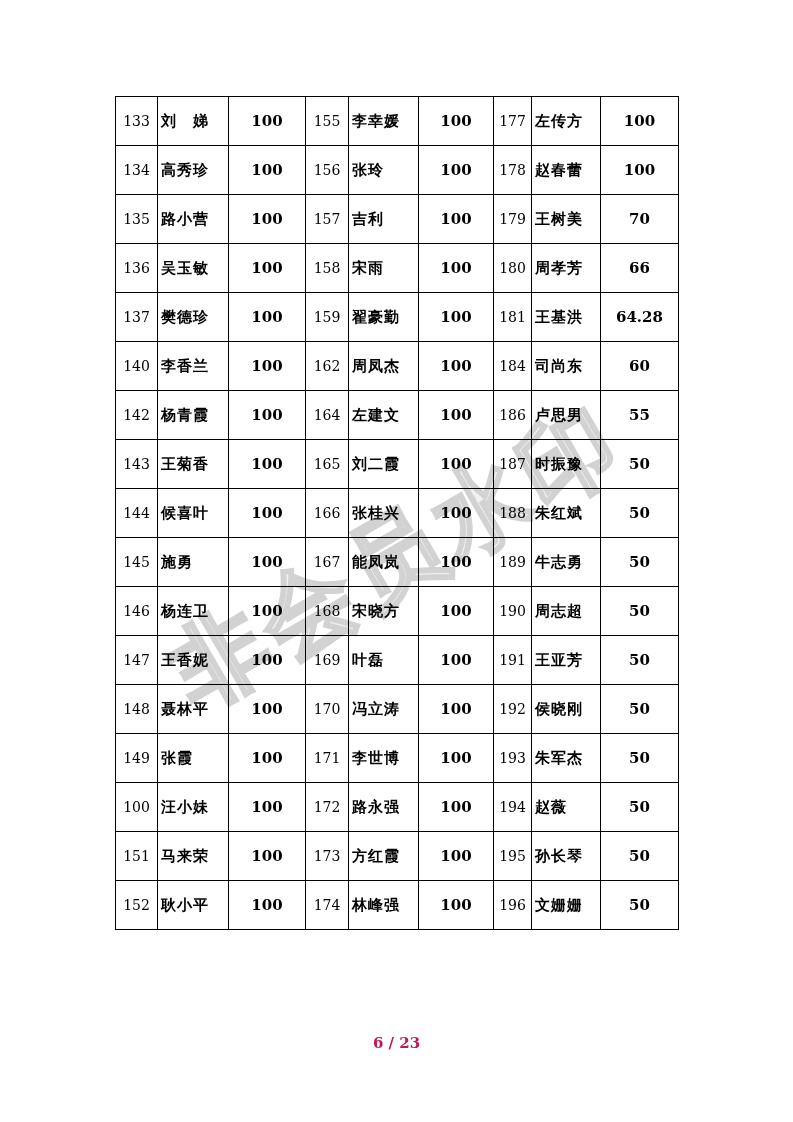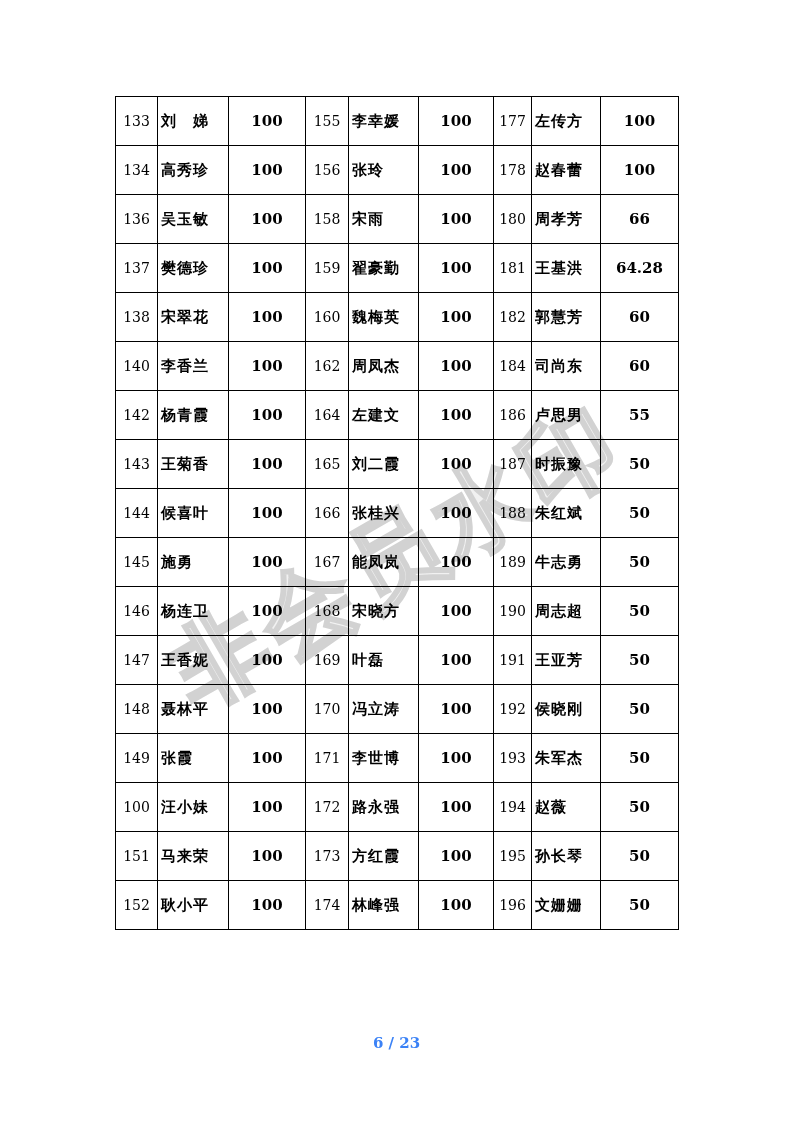--- a/index.html
+++ b/index.html
@@ -72,21 +72,21 @@
   }
   .footer {
     position: absolute;
     left: 0;
     top: 1034px;
     width: 793px;
     text-align: center;
     font-family: "DejaVu Serif", serif;
     font-size: 15px;
     font-weight: bold;
-    color: #3b82f6;
+    color: #be185d;
     z-index: 2;
   }
 </style>
 </head>
 <body>
 
 <div class="page">
 
   <div class="watermark">非会员水印</div>
 
@@ -119,20 +119,31 @@
           <td class="name">高秀珍</td>
           <td class="score">100</td>
           <td class="idx">156</td>
           <td class="name">张玲</td>
           <td class="score">100</td>
           <td class="idx">178</td>
           <td class="name">赵春蕾</td>
           <td class="score">100</td>
         </tr>
         <tr>
+          <td class="idx">135</td>
+          <td class="name">路小营</td>
+          <td class="score">100</td>
+          <td class="idx">157</td>
+          <td class="name">吉利</td>
+          <td class="score">100</td>
+          <td class="idx">179</td>
+          <td class="name">王树美</td>
+          <td class="score">70</td>
+        </tr>
+        <tr>
           <td class="idx">136</td>
           <td class="name">吴玉敏</td>
           <td class="score">100</td>
           <td class="idx">158</td>
           <td class="name">宋雨</td>
           <td class="score">100</td>
           <td class="idx">180</td>
           <td class="name">周孝芳</td>
           <td class="score">66</td>
         </tr>
@@ -141,31 +152,20 @@
           <td class="name">樊德珍</td>
           <td class="score">100</td>
           <td class="idx">159</td>
           <td class="name">翟豪勤</td>
           <td class="score">100</td>
           <td class="idx">181</td>
           <td class="name">王基洪</td>
           <td class="score">64.28</td>
         </tr>
         <tr>
-          <td class="idx">138</td>
-          <td class="name">宋翠花</td>
-          <td class="score">100</td>
-          <td class="idx">160</td>
-          <td class="name">魏梅英</td>
-          <td class="score">100</td>
-          <td class="idx">182</td>
-          <td class="name">郭慧芳</td>
-          <td class="score">60</td>
-        </tr>
-        <tr>
           <td class="idx">140</td>
           <td class="name">李香兰</td>
           <td class="score">100</td>
           <td class="idx">162</td>
           <td class="name">周凤杰</td>
           <td class="score">100</td>
           <td class="idx">184</td>
           <td class="name">司尚东</td>
           <td class="score">60</td>
         </tr>

